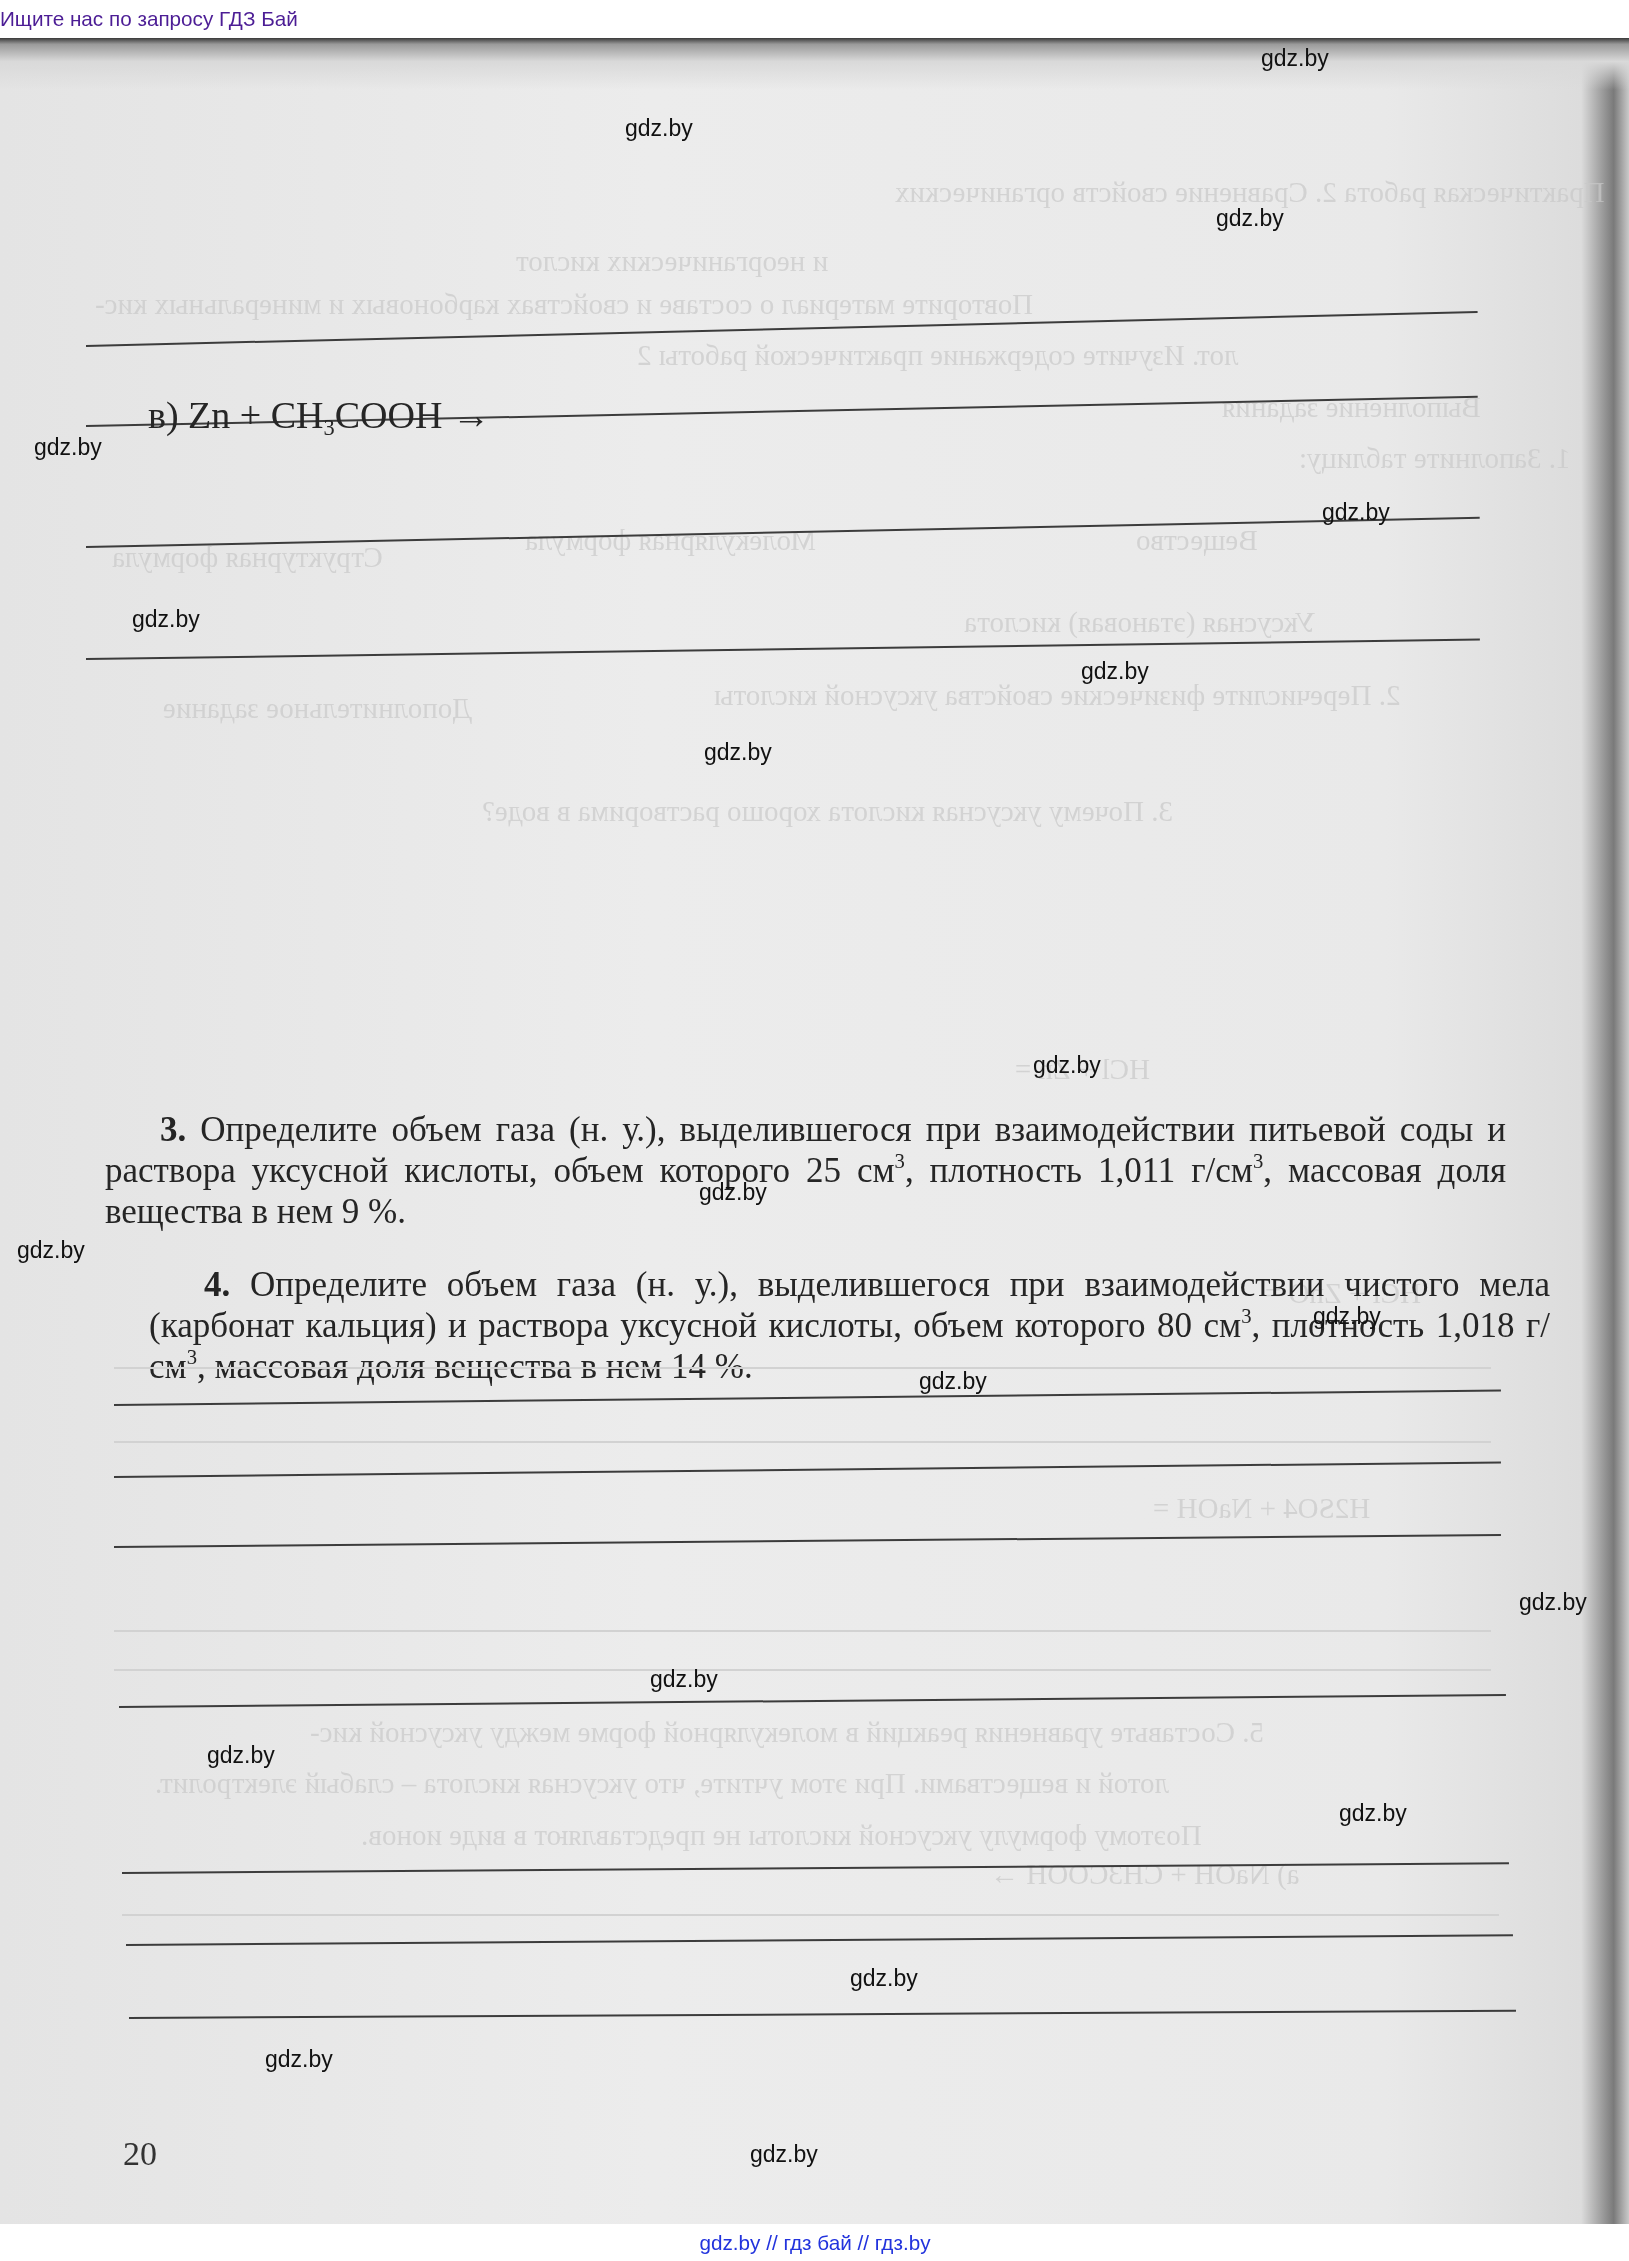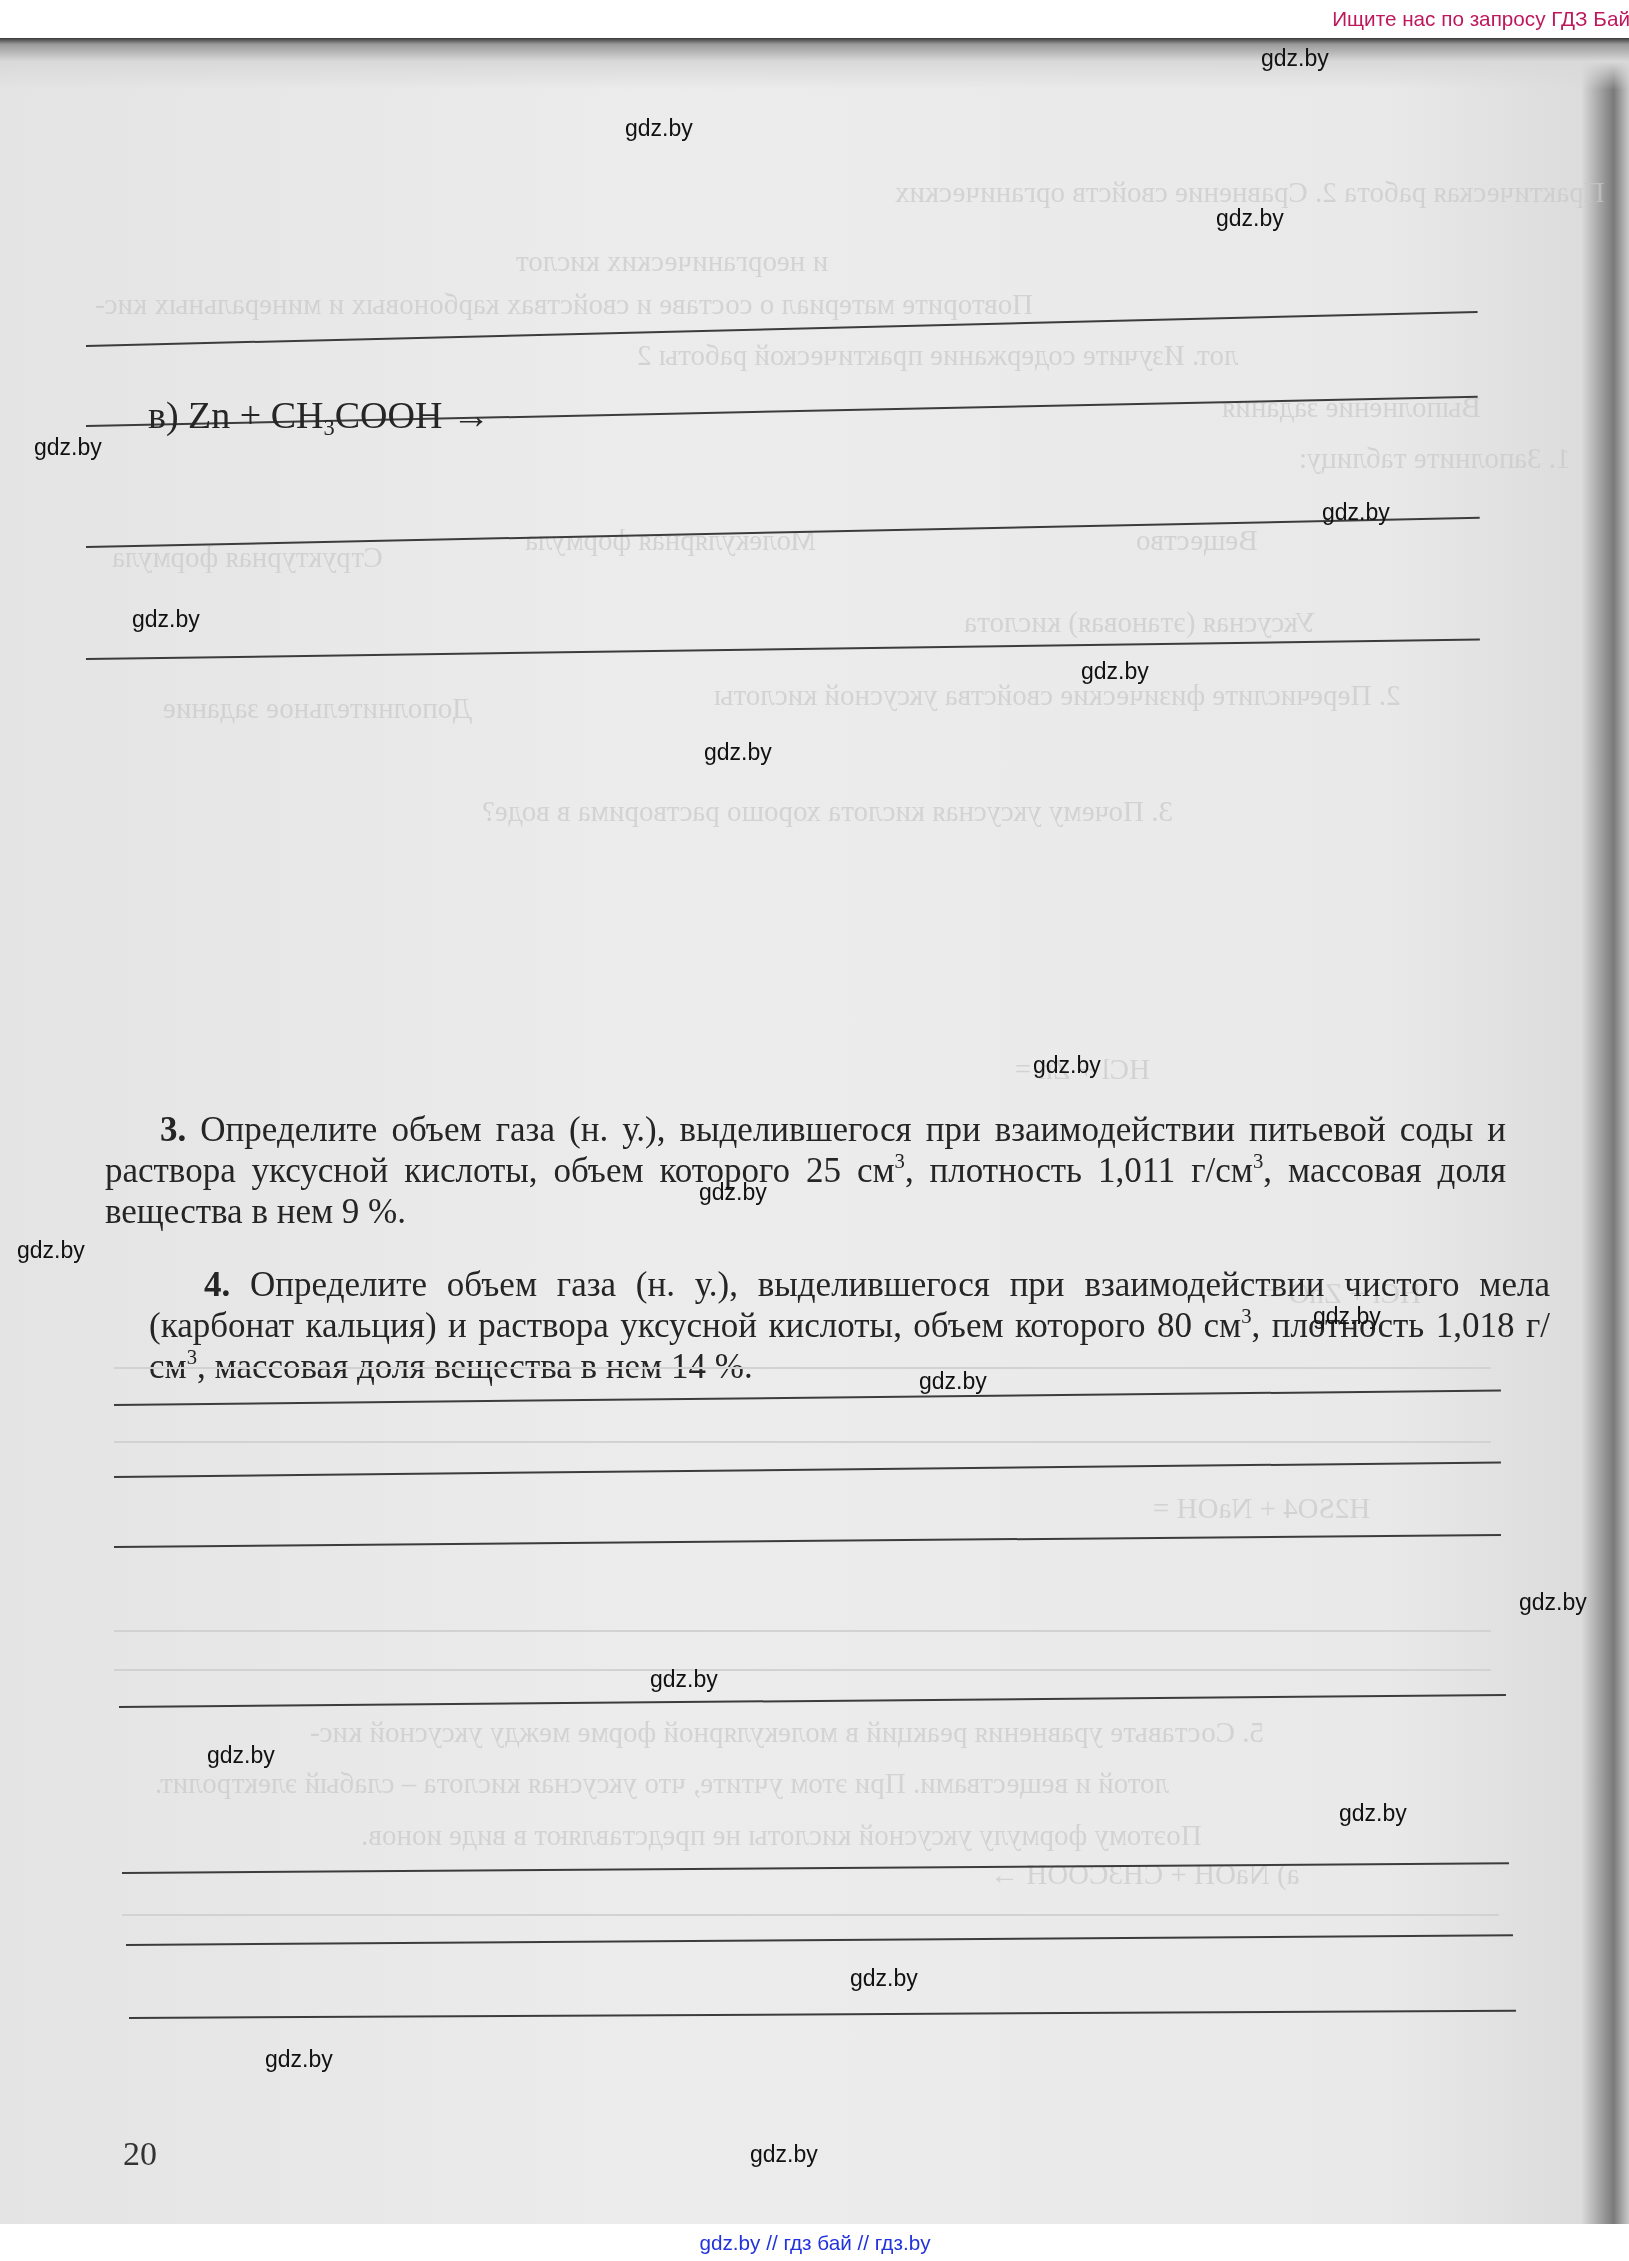--- a/index.html
+++ b/index.html
@@ -3,22 +3,22 @@
 <meta charset="utf-8">
 <style>
   html, body { margin: 0; padding: 0; }
   body {
     width: 1630px; height: 2261px; position: relative; overflow: hidden;
     background: #ffffff;
     font-family: "Liberation Serif", "DejaVu Serif", serif;
   }
   .top-banner {
     position: absolute; left: 0; top: 0; width: 1630px; height: 38px;
-    background: #ffffff; text-align: right;
-    font-family: "Liberation Sans", sans-serif; font-size: 20.7px; color: #be185d;
+    background: #ffffff; text-align: left;
+    font-family: "Liberation Sans", sans-serif; font-size: 20.7px; color: #4c1d95;
     line-height: 38px;
   }
   .bottom-banner {
     position: absolute; left: 0; top: 2224px; width: 1630px; height: 37px;
     background: #ffffff; text-align: center;
     font-family: "Liberation Sans", sans-serif; font-size: 20.7px; color: #2233dd;
     line-height: 37px;
   }
   .page {
     position: absolute; left: 0; top: 38px; width: 1630px; height: 2186px;

